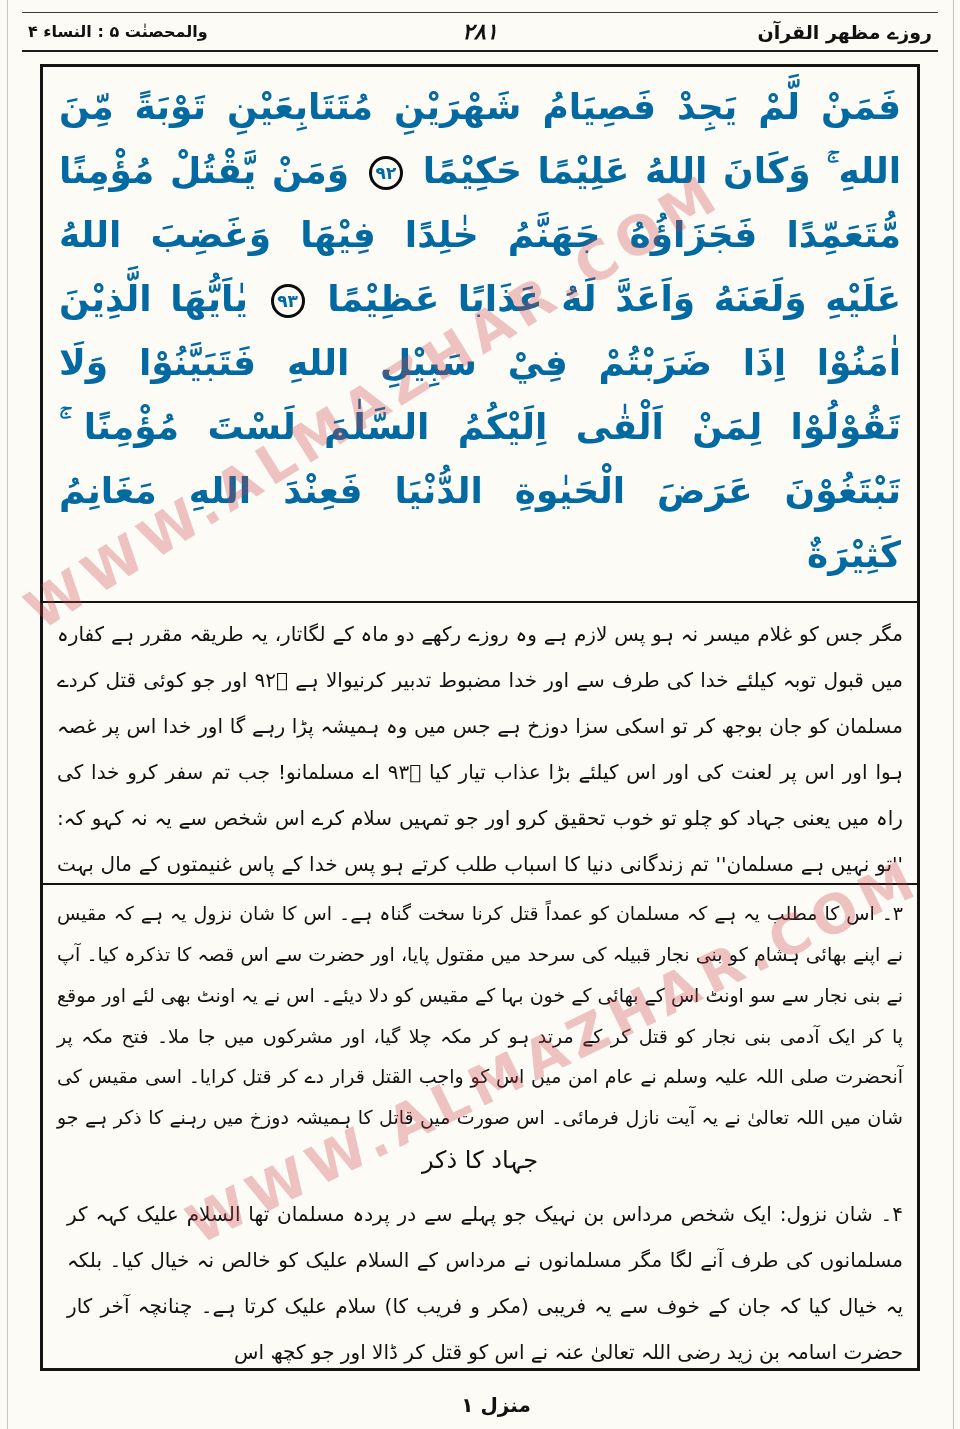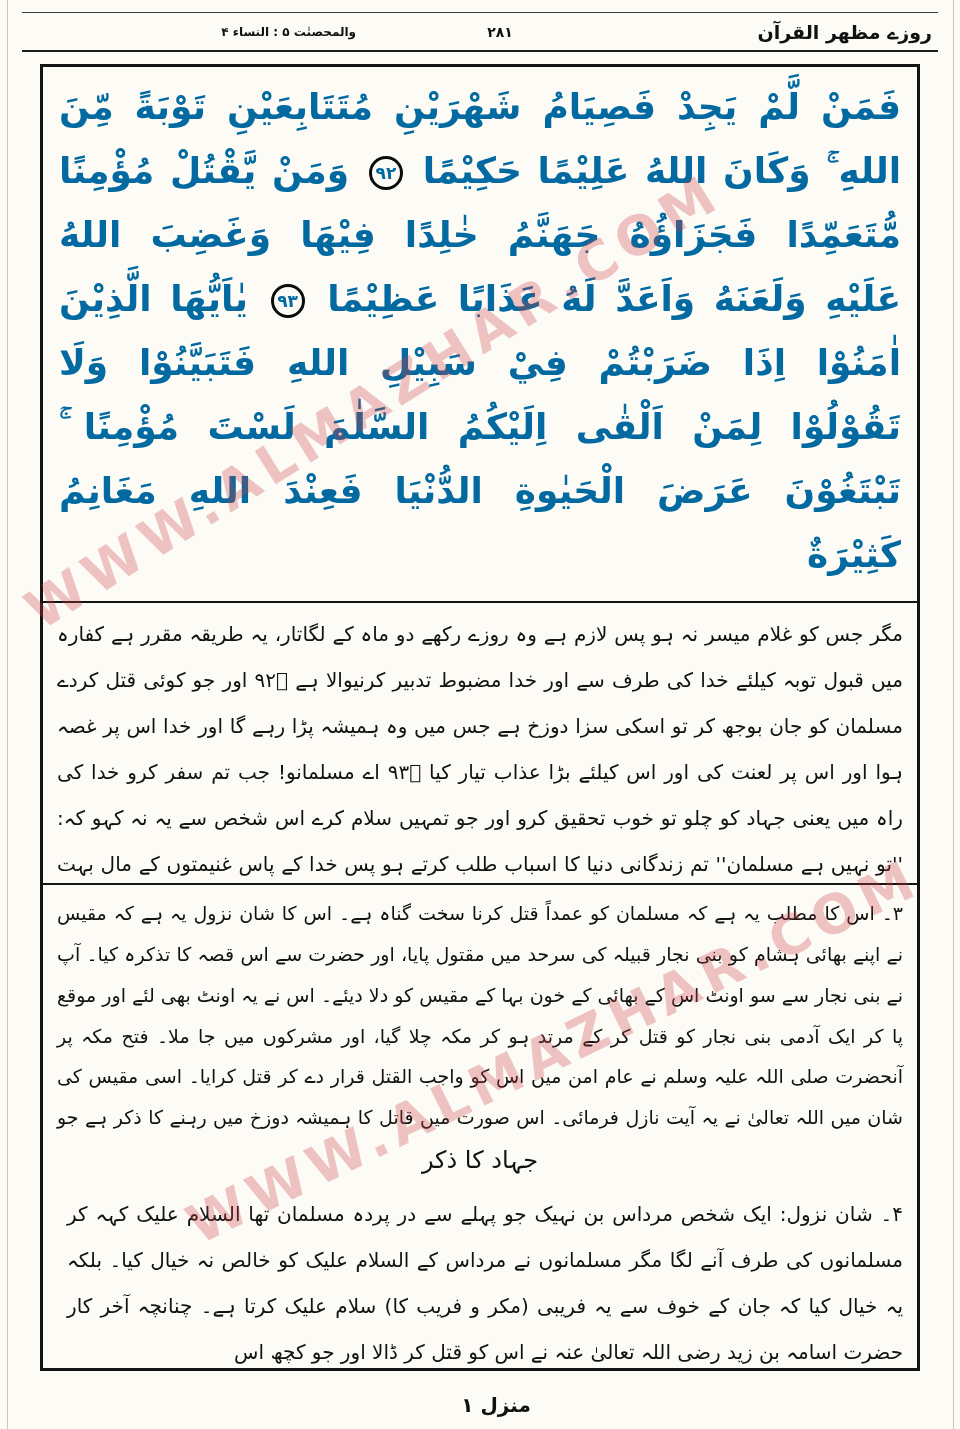--- a/index.html
+++ b/index.html
@@ -32,22 +32,22 @@
     border-top: 1px solid #3a3a3a;
     border-bottom: 2px solid #1c1c1c;
     display: flex;
     align-items: center;
     direction: rtl;
     padding: 0 6px;
     z-index: 4;
   }
   .header .h-cell { flex: 1; font-weight: bold; }
   .h-right  { text-align: right;  font-size: 19px; }
-  .h-center { text-align: center; font-size: 14px; letter-spacing: 2px; }
-  .h-left   { text-align: right;   font-size: 12px; margin-left: 40px; }
+  .h-center { text-align: center; font-size: 22px; letter-spacing: 2px; font-style: italic; }
+  .h-left   { text-align: left;   font-size: 16px; }
 
   .frame {
     position: absolute;
     top: 64px; left: 40px; right: 40px; bottom: 58px;
     border: 3px solid #141414;
     display: flex;
     flex-direction: column;
     background: transparent;
     z-index: 4;
   }

